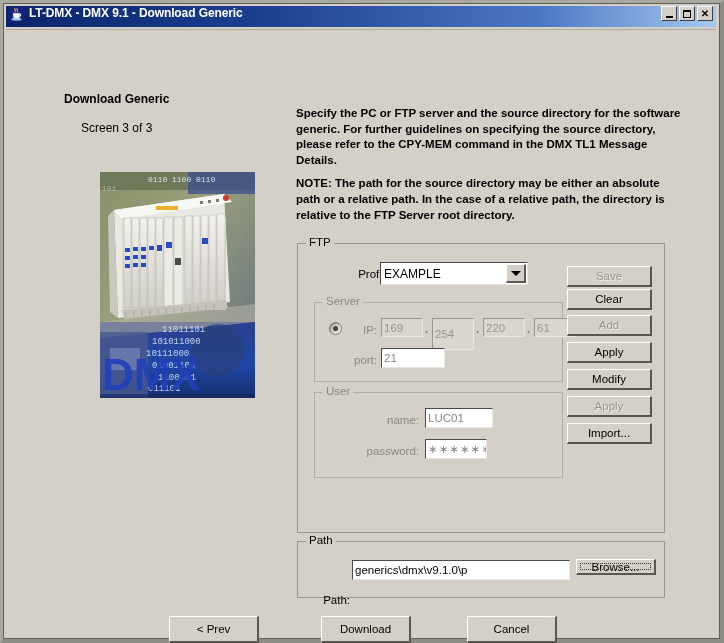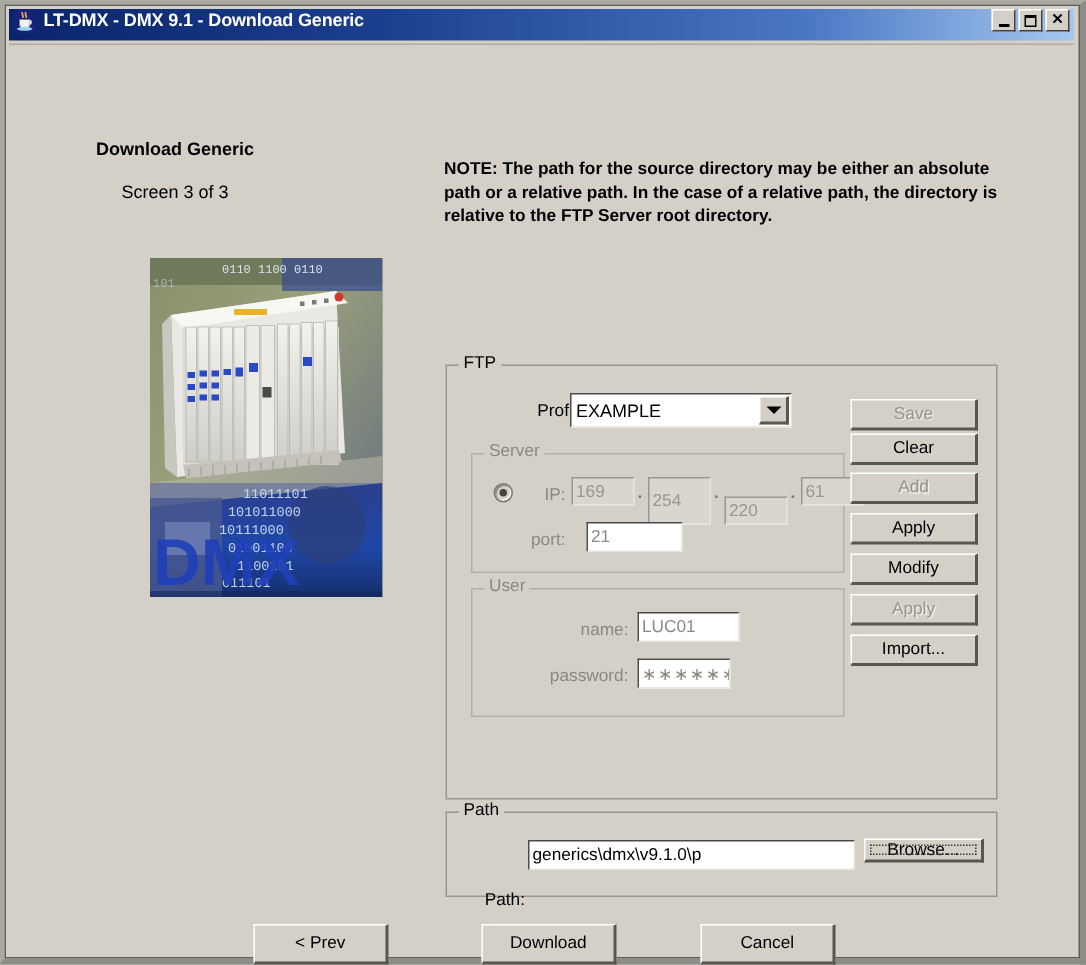--- a/index.html
+++ b/index.html
@@ -441,20 +441,21 @@
           </g>
 
           <g font-family="'Liberation Sans', sans-serif" font-size="44" font-weight="bold">
             <text x="2" y="218" fill="#2040b8" opacity="0.92">DMX</text>
           </g>
           <rect x="0" y="222" width="155" height="4" fill="#13265c" opacity="0.6"></rect>
         </svg>
       </div>
 
       <div class="instructions">
+        <p>Specify the PC or FTP server and the source directory for the software generic. For further guidelines on specifying the source directory, please refer to the CPY-MEM command in the DMX TL1 Message Details.</p>
         <p>NOTE: The path for the source directory may be either an absolute path or a relative path. In the case of a relative path, the directory is relative to the FTP Server root directory.</p>
       </div>
 
       <div class="group" id="ftp-group">
         <span class="group-title">FTP</span>
 
         <span class="lbl" style="left:38px; top:24px; width:58px;">Profile:</span>
         <div class="combo" style="left:82px; top:18px; width:148px; height:23px;">
           <span class="combo-text">EXAMPLE</span>
           <span class="combo-arrow">
@@ -467,26 +468,26 @@
 
           <span class="radio" style="left:14px; top:19px;">
               <span class="dotin"></span>
             </span>
           <span class="lbl dim" style="left:40px; top:21px; width:22px;">IP:</span>
 
           <div class="field dimfield" style="left:66px; top:15px; width:42px; height:19px;">169</div>
           <span class="dot" style="left:110px; top:20px;">.</span>
           <div class="field dimfield" style="left:117px; top:15px; width:42px; height:32px;">254</div>
           <span class="dot" style="left:161px; top:20px;">.</span>
-          <div class="field dimfield" style="left:168px; top:28px; width:42px; height:19px;">220</div>
+          <div class="field dimfield" style="left:168px; top:15px; width:42px; height:19px;">220</div>
           <span class="dot" style="left:212px; top:20px;">.</span>
           <div class="field dimfield" style="left:219px; top:15px; width:42px; height:19px;">61</div>
 
           <span class="lbl dim" style="left:26px; top:51px; width:36px;">port:</span>
-          <div class="field whitefield-dimtext" style="left:76px; top:45px; width:64px; height:20px;">21</div>
+          <div class="field whitefield-dimtext" style="left:66px; top:45px; width:64px; height:20px;">21</div>
         </div>
 
         <div class="group disabled" id="user-group">
           <span class="group-title">User</span>
 
           <span class="lbl dim" style="left:58px; top:21px; width:46px;">name:</span>
           <div class="field whitefield-dimtext" style="left:110px; top:15px; width:68px; height:20px;">LUC01</div>
 
           <span class="lbl dim" style="left:40px; top:52px; width:64px;">password:</span>
           <div class="field whitefield-dimtext" style="left:110px; top:46px; width:62px; height:20px; letter-spacing:1px;">∗∗∗∗∗∗</div>

